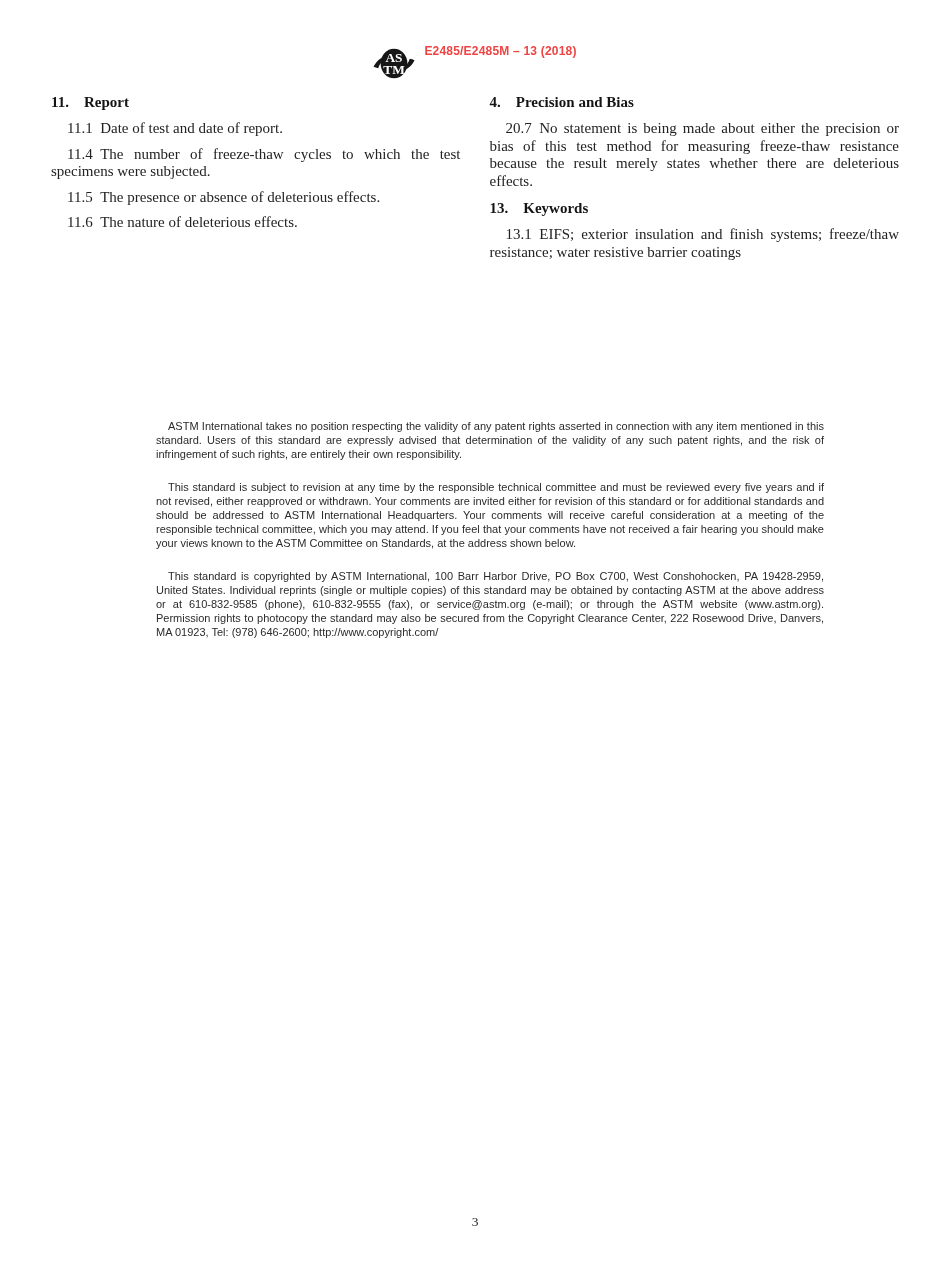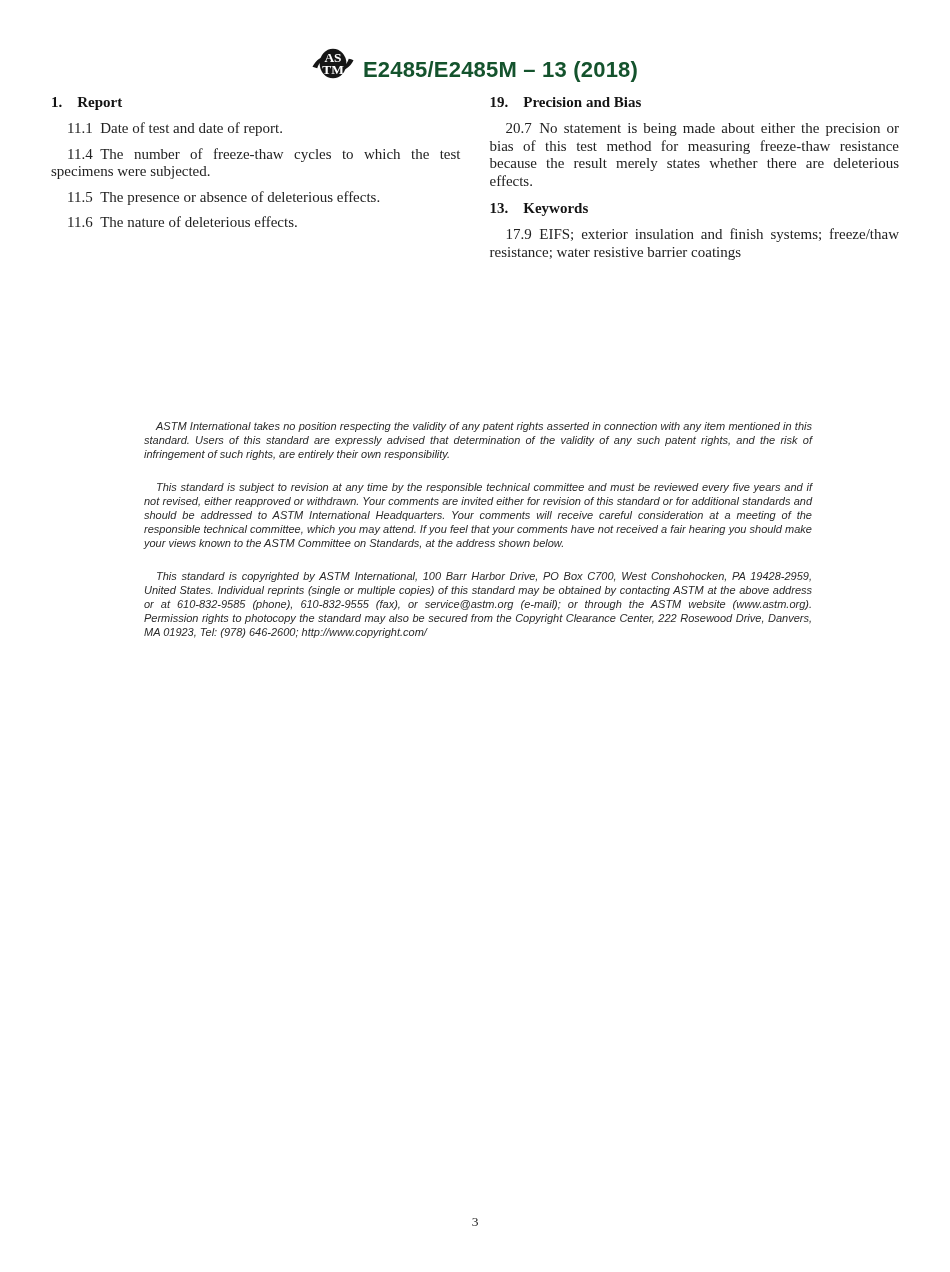--- a/index.html
+++ b/index.html
@@ -12,29 +12,29 @@
     font-family: "Liberation Serif", serif;
     color: #1f1f1f;
     overflow: hidden;
   }
   .header {
     position: absolute;
     top: 44px;
     left: 0;
     width: 100%;
     display: flex;
-    align-items: flex-end;
+    align-items: flex-start;
     justify-content: center;
     gap: 9px;
   }
   .title {
     font-family: "Liberation Sans", sans-serif;
     font-weight: bold;
-    font-size: 22px;
-    color: #14532d;
+    font-size: 12px;
+    color: #ef4444;
     letter-spacing: 0.2px;
   }
   .content {
     position: absolute;
     top: 94px;
     left: 51px;
     width: 848px;
     display: flex;
     gap: 29px;
   }
@@ -50,24 +50,23 @@
     font-size: 15px;
     line-height: 17.6px;
     text-align: justify;
     text-indent: 16px;
     margin-bottom: 8px;
     color: #222222;
   }
   .footnotes {
     position: absolute;
     top: 420px;
-    left: 144px;
+    left: 156px;
     width: 668px;
     font-family: "Liberation Sans", sans-serif;
-    font-style: italic;
   }
   .footnote {
     font-size: 11px;
     line-height: 13.8px;
     text-align: justify;
     text-indent: 12px;
     margin-bottom: 20px;
     color: #2a2a2a;
   }
   .pageno {
@@ -96,31 +95,31 @@
       <g fill="#ffffff" font-family="Liberation Serif, serif" font-weight="bold" text-anchor="middle">
         <text x="22" y="18.5" font-size="14">AS</text>
         <text x="22" y="31.5" font-size="14">TM</text>
       </g>
     </svg>
     <div class="title">E2485/E2485M – 13 (2018)</div>
   </div>
 
   <div class="content">
     <div class="col">
-      <h2 class="sec-head">1. Report</h2>
+      <h2 class="sec-head">11. Report</h2>
       <p class="para">11.1 Date of test and date of report.</p>
       <p class="para">11.4 The number of freeze-thaw cycles to which the test specimens were subjected.</p>
       <p class="para">11.5 The presence or absence of deleterious effects.</p>
       <p class="para">11.6 The nature of deleterious effects.</p>
     </div>
     <div class="col">
-      <h2 class="sec-head">19. Precision and Bias</h2>
+      <h2 class="sec-head">4. Precision and Bias</h2>
       <p class="para">20.7 No statement is being made about either the precision or bias of this test method for measuring freeze-thaw resistance because the result merely states whether there are deleterious effects.</p>
       <h2 class="sec-head">13. Keywords</h2>
-      <p class="para">17.9 EIFS; exterior insulation and finish systems; freeze/thaw resistance; water resistive barrier coatings</p>
+      <p class="para">13.1 EIFS; exterior insulation and finish systems; freeze/thaw resistance; water resistive barrier coatings</p>
     </div>
   </div>
 
   <div class="footnotes">
     <p class="footnote">ASTM International takes no position respecting the validity of any patent rights asserted in connection with any item mentioned in this standard. Users of this standard are expressly advised that determination of the validity of any such patent rights, and the risk of infringement of such rights, are entirely their own responsibility.</p>
     <p class="footnote">This standard is subject to revision at any time by the responsible technical committee and must be reviewed every five years and if not revised, either reapproved or withdrawn. Your comments are invited either for revision of this standard or for additional standards and should be addressed to ASTM International Headquarters. Your comments will receive careful consideration at a meeting of the responsible technical committee, which you may attend. If you feel that your comments have not received a fair hearing you should make your views known to the ASTM Committee on Standards, at the address shown below.</p>
     <p class="footnote">This standard is copyrighted by ASTM International, 100 Barr Harbor Drive, PO Box C700, West Conshohocken, PA 19428-2959, United States. Individual reprints (single or multiple copies) of this standard may be obtained by contacting ASTM at the above address or at 610-832-9585 (phone), 610-832-9555 (fax), or service@astm.org (e-mail); or through the ASTM website (www.astm.org). Permission rights to photocopy the standard may also be secured from the Copyright Clearance Center, 222 Rosewood Drive, Danvers, MA 01923, Tel: (978) 646-2600; http://www.copyright.com/</p>
   </div>
 
   <div class="pageno">3</div>

